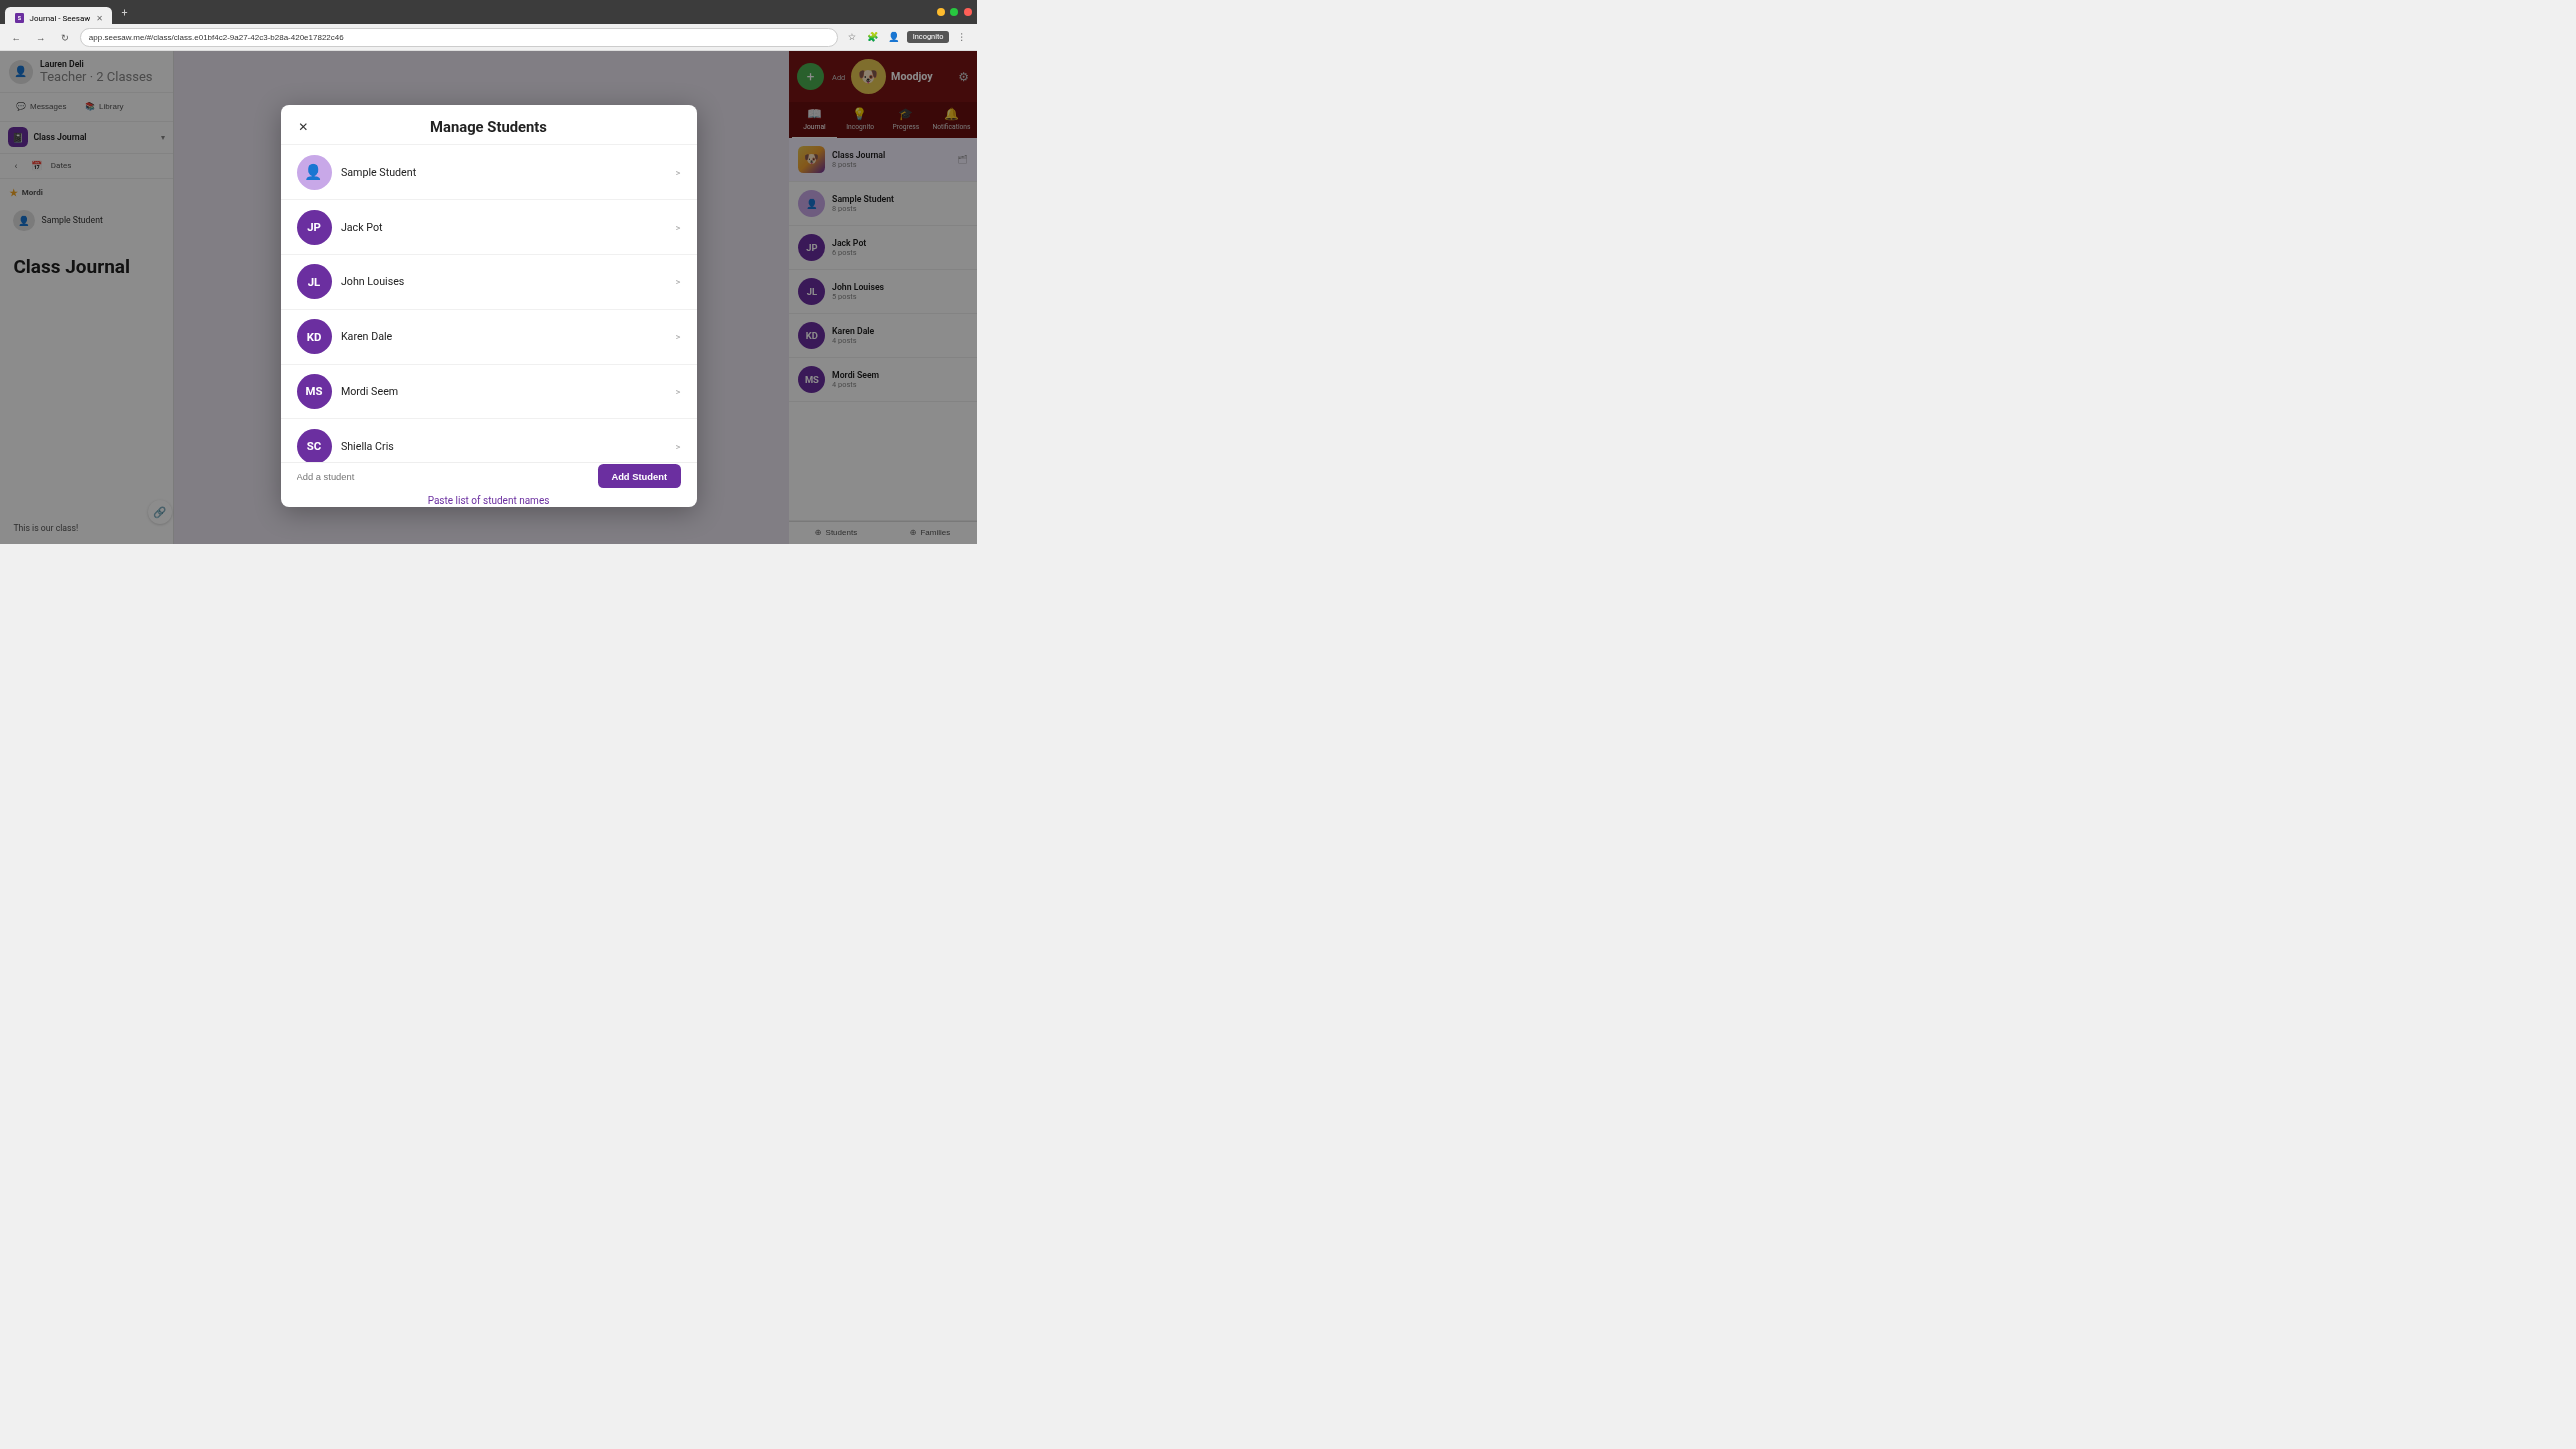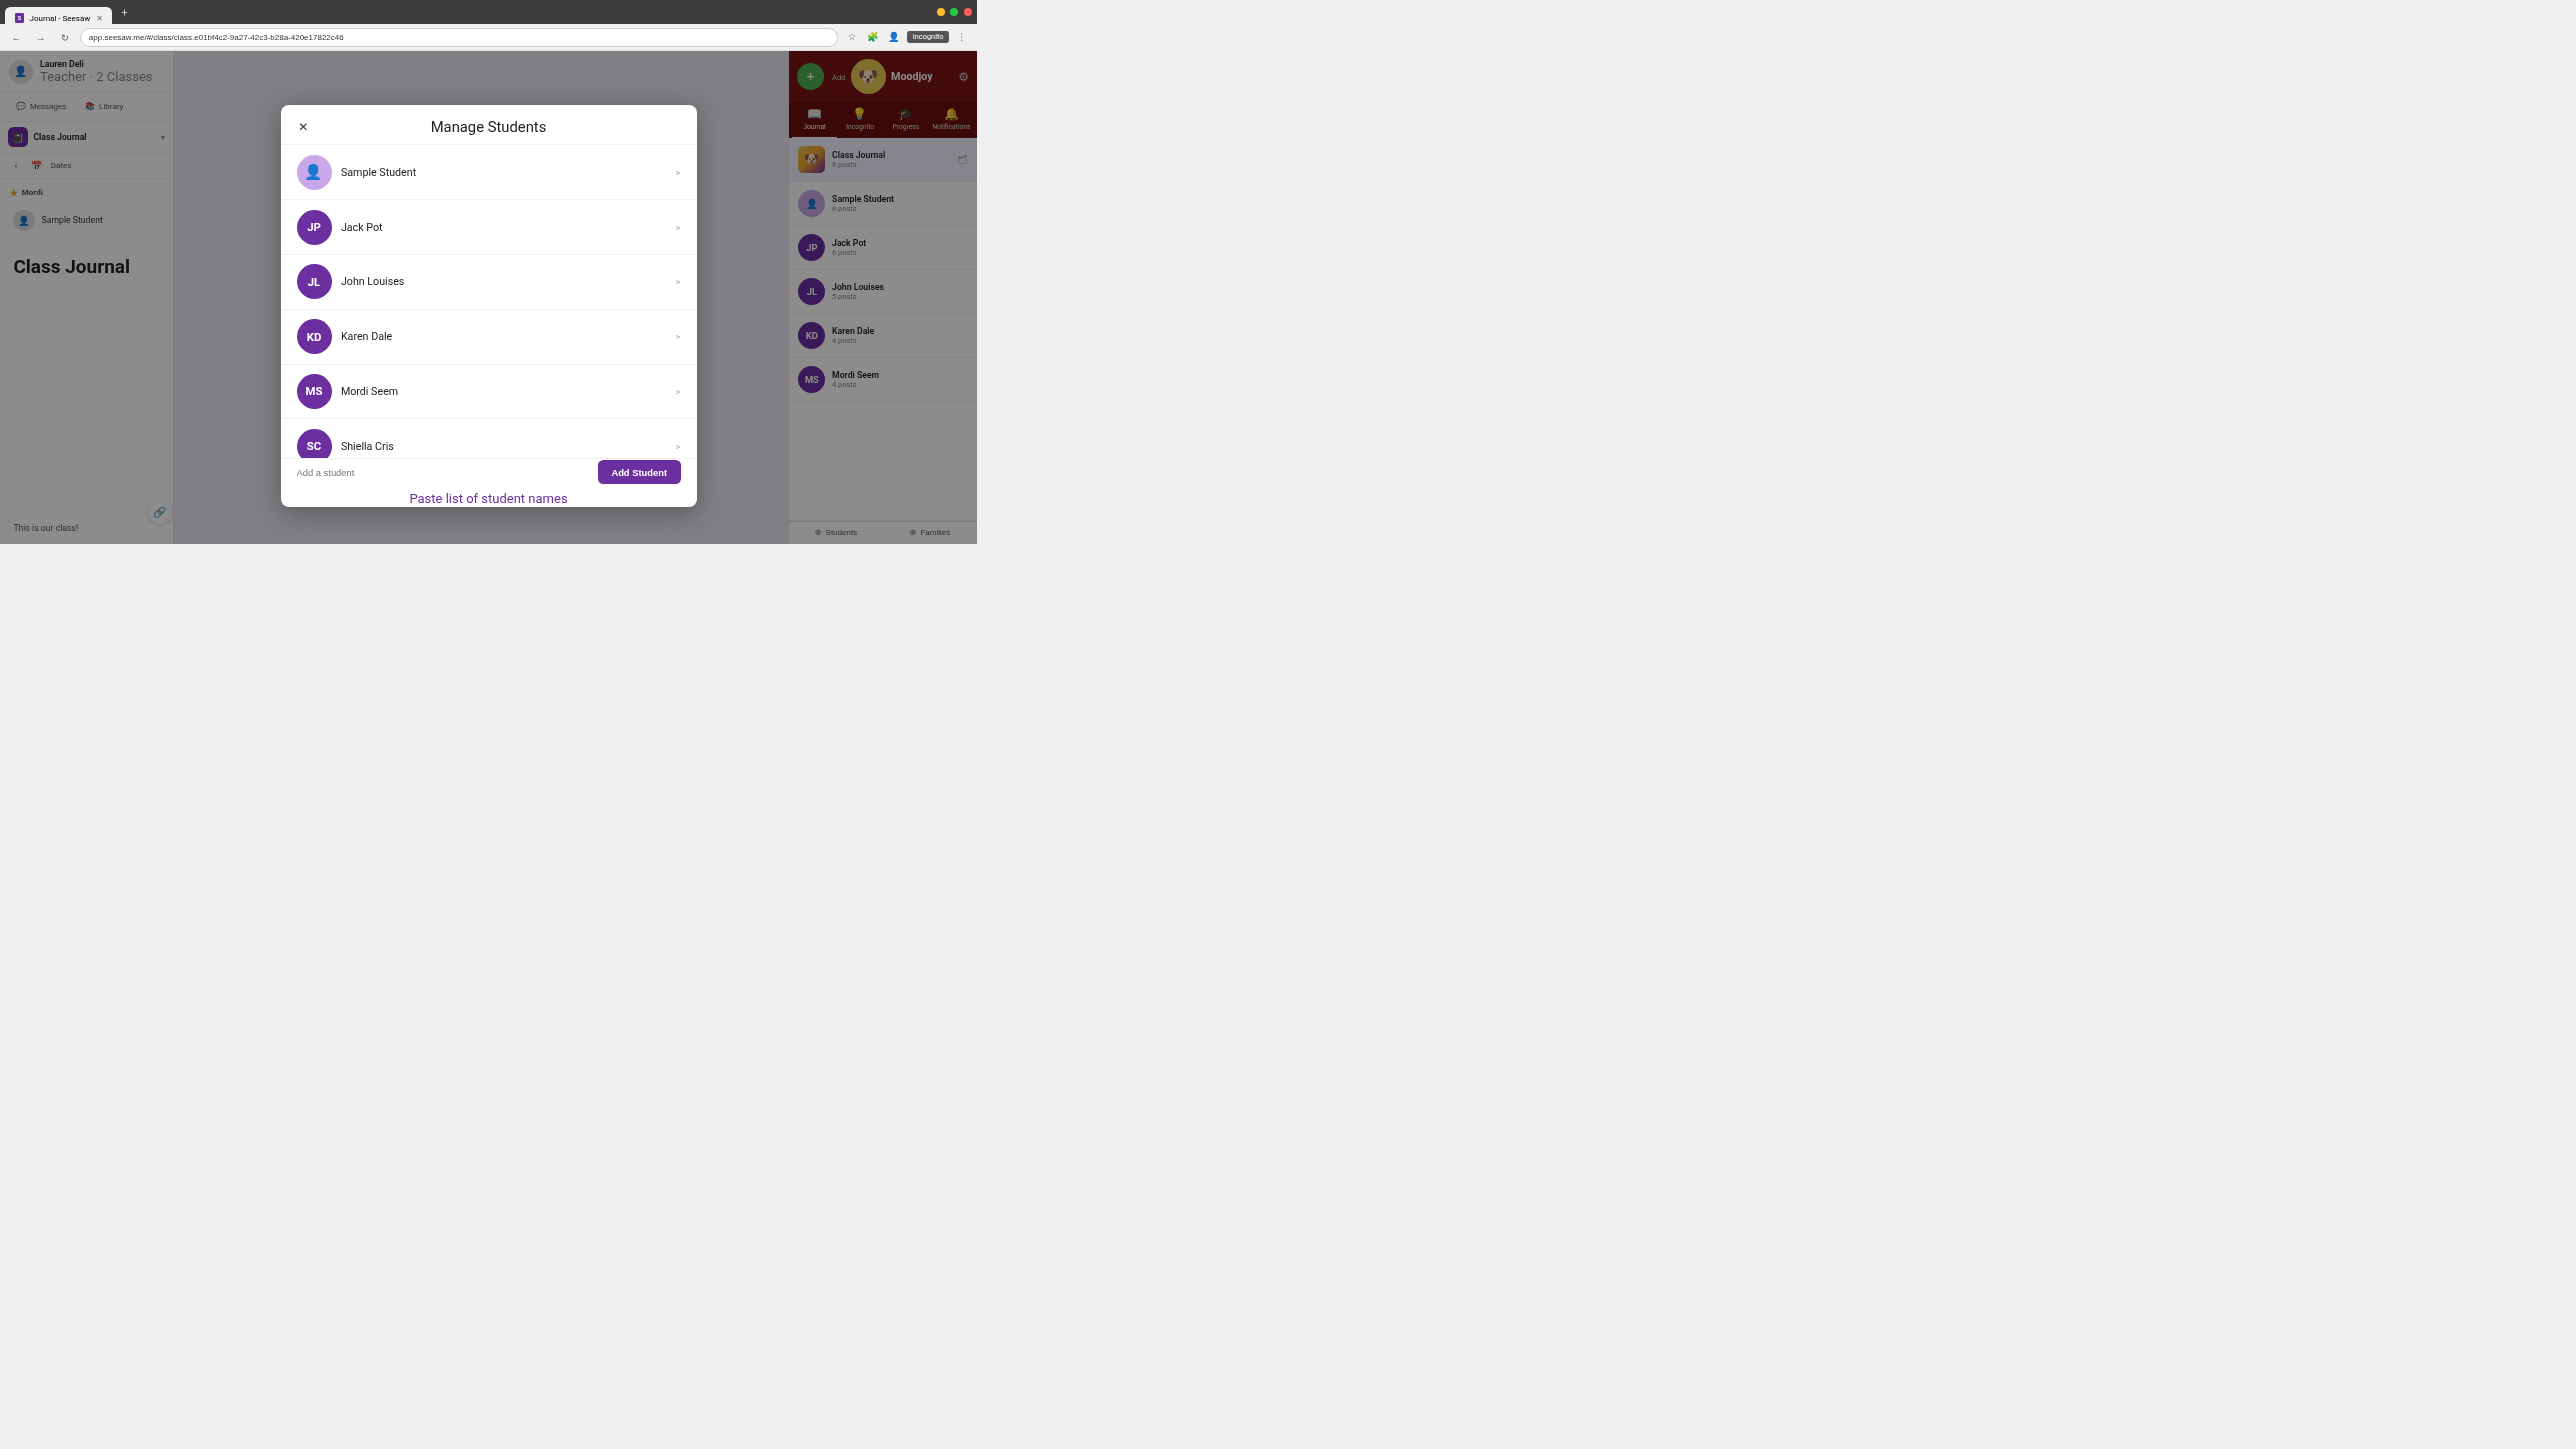--- a/index.html
+++ b/index.html
@@ -438,21 +438,21 @@
       box-shadow: 0 5.4px 27px rgba(0,0,0,0.3);
     }
     .modal-header {
       padding: 13.4px 16px 8px;
       text-align: center;
       position: relative;
       border-bottom: 0.7px solid #f0f0f0;
     }
     .modal-title {
       font-size: 14.8px;
-      font-weight: 400;
+      font-weight: 700;
       color: #222;
     }
     .modal-close {
       position: absolute;
       left: 13.4px;
       top: 12px;
       width: 19px;
       height: 19px;
       display: flex;
       align-items: center;
@@ -525,21 +525,21 @@
       border: none;
       border-radius: 5.4px;
       padding: 6.7px 13.4px;
       font-size: 9.4px;
       font-weight: 600;
       cursor: pointer;
     }
     .paste-link {
       color: #6b2fa0;
       text-align: center;
-      font-size: 13px;
+      font-size: 10px;
       cursor: pointer;
       text-decoration: none;
     }
 
     
     .modal-scroll::-webkit-scrollbar { width: 4px; }
     .modal-scroll::-webkit-scrollbar-track { background: #f5f5f5; }
     .modal-scroll::-webkit-scrollbar-thumb { background: #ddd; border-radius: 2px; }
 
     

